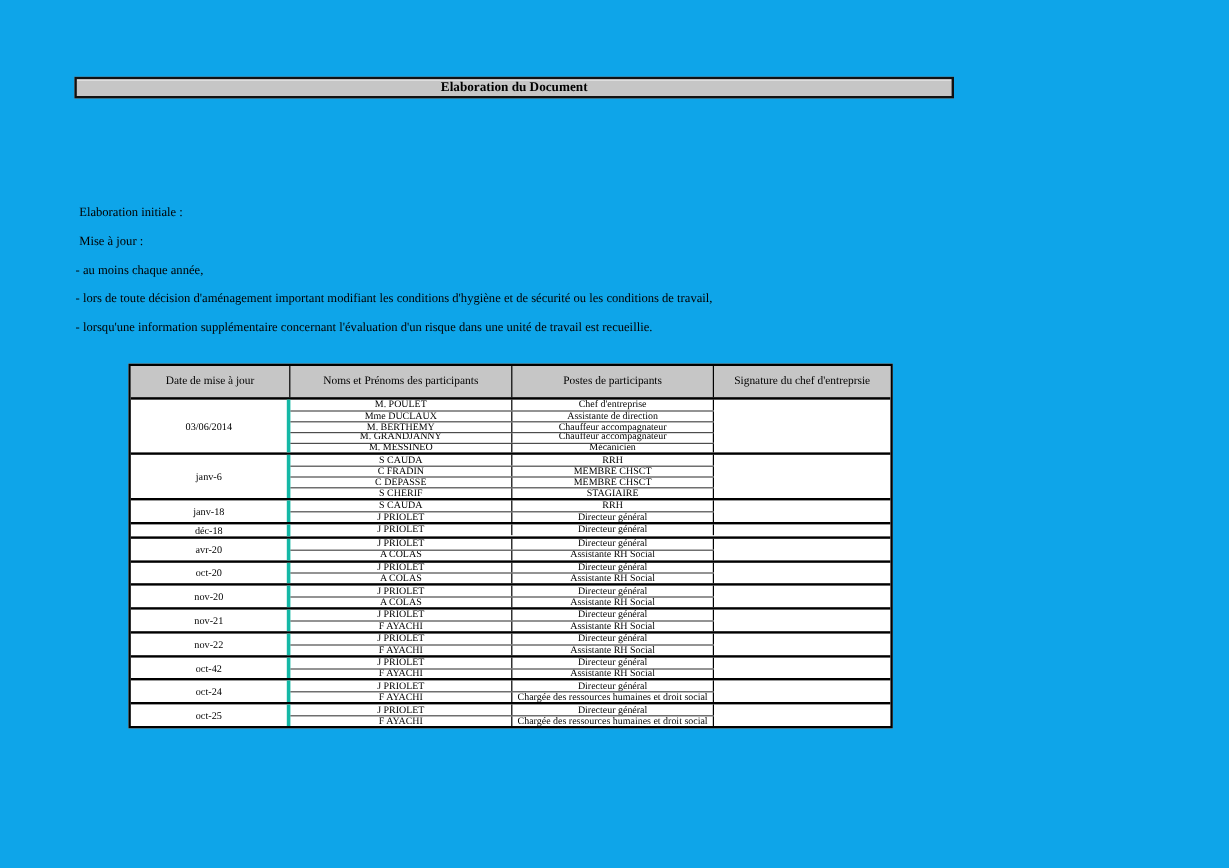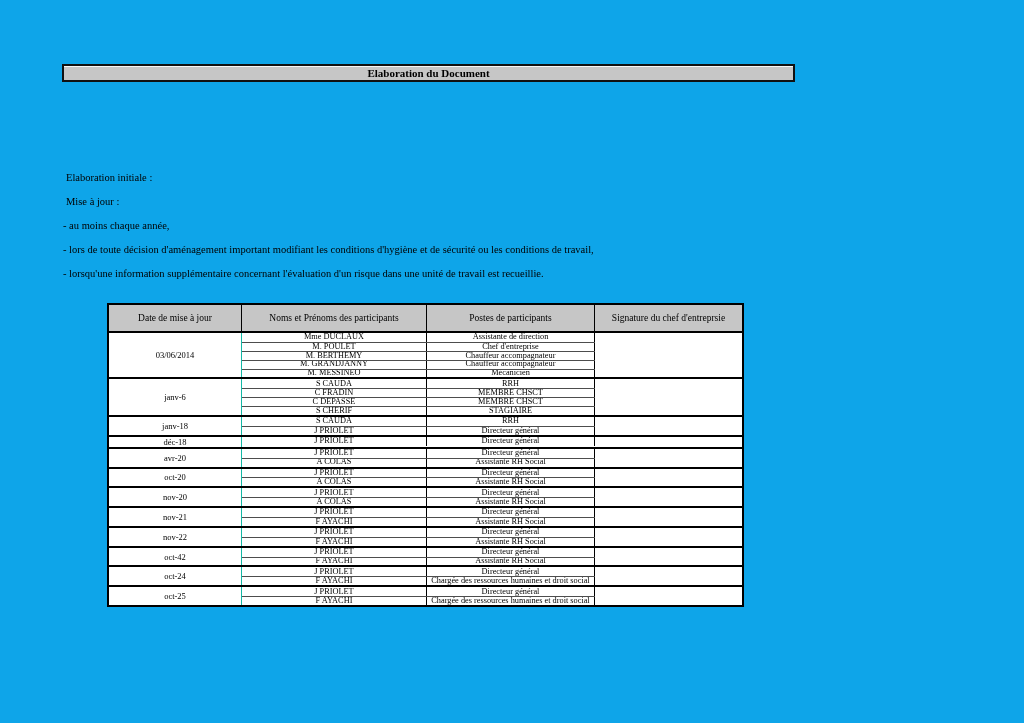--- a/index.html
+++ b/index.html
@@ -64,21 +64,21 @@
   .th:not(:last-child) { border-right: 1px solid #000000; }
   .w-date  { width: 133px; }
   .w-name  { width: 185px; }
   .w-poste { width: 168px; }
   .w-sig   { flex: 1; }
 
   .group { display: flex; }
   .group + .group { border-top: 2px solid #000000; }
   .date-cell {
     width: 133px;
-    border-right: 1px solid #14b8a6;
+    border-right: 3px solid #14b8a6;
     display: flex; align-items: center; justify-content: center;
     font-size: 8.5px;
   }
   .mid-col { width: 353px; display: flex; flex-direction: column; }
   .sub-row { display: flex; height: 8.9px; }
   .sub-row + .sub-row { border-top: 1px solid #4d4d4d; }
   .name-cell, .poste-cell {
     font-size: 8.3px;
     line-height: 8.3px;
     text-align: center;
@@ -110,28 +110,28 @@
       <div class="th w-date">Date de mise à jour</div>
       <div class="th w-name">Noms et Prénoms des participants</div>
       <div class="th w-poste">Postes de participants</div>
       <div class="th w-sig">Signature du chef d'entreprsie</div>
     </div>
     <div>
         <div class="group">
           <div class="date-cell">03/06/2014</div>
           <div class="mid-col">
             <div class="sub-row">
+              <div class="name-cell">M. POULET</div>
+              <div class="poste-cell">Chef d'entreprise</div>
+            </div>
+            <div class="sub-row">
               <div class="name-cell">Mme DUCLAUX</div>
               <div class="poste-cell">Assistante de direction</div>
             </div>
             <div class="sub-row">
-              <div class="name-cell">M. POULET</div>
-              <div class="poste-cell">Chef d'entreprise</div>
-            </div>
-            <div class="sub-row">
               <div class="name-cell">M. BERTHEMY</div>
               <div class="poste-cell">Chauffeur accompagnateur</div>
             </div>
             <div class="sub-row">
               <div class="name-cell">M. GRANDJANNY</div>
               <div class="poste-cell">Chauffeur accompagnateur</div>
             </div>
             <div class="sub-row">
               <div class="name-cell">M. MESSINEO</div>
               <div class="poste-cell">Mécanicien</div>

